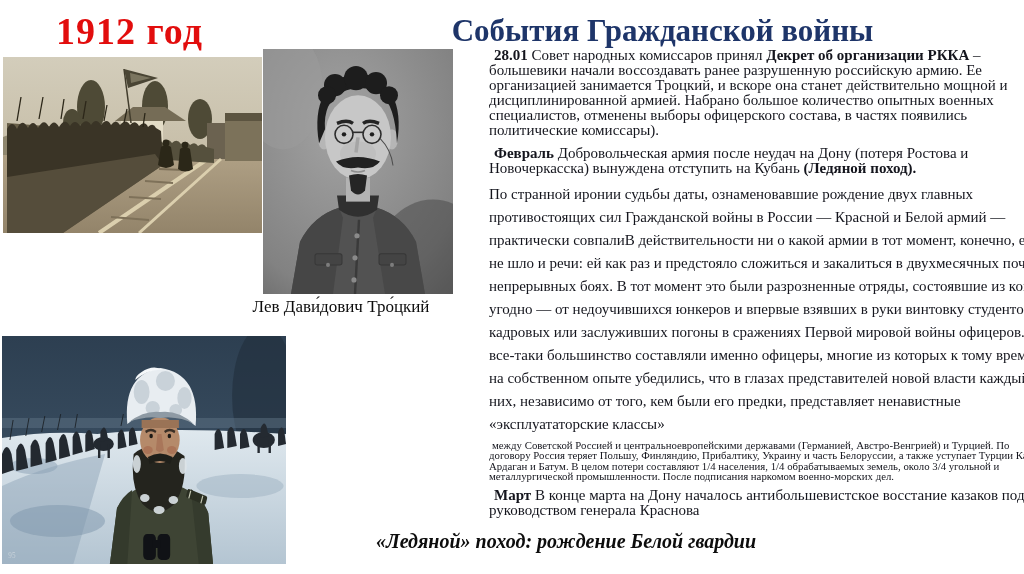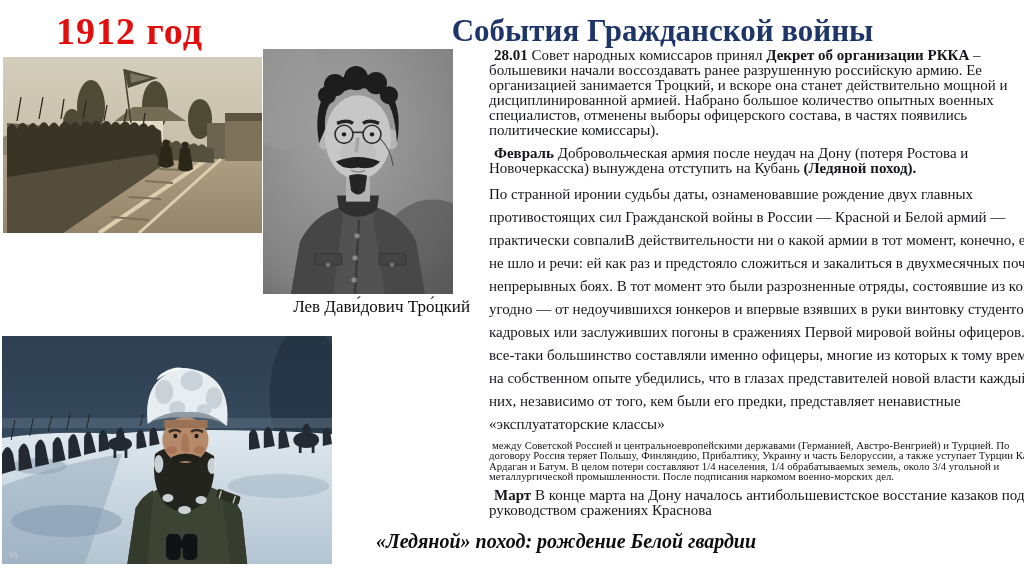--- a/index.html
+++ b/index.html
@@ -18,24 +18,24 @@
   }
   .slide-title {
     position:absolute; left:390px; top:13px; width:545px;
     text-align:center;
     font-size:31px; font-weight:bold; color:#1e3569;
   }
   .photo { position:absolute; overflow:hidden; }
   .photo svg { display:block; width:100%; height:100%; }
   .photo-soldiers { left:3px; top:57px; width:259px; height:176px; }
   .photo-trotsky  { left:263px; top:49px; width:190px; height:245px; }
-  .photo-painting { left:2px;  top:336px; width:330px; height:228px; }
+  .photo-painting { left:2px;  top:336px; width:284px; height:228px; }
   .trotsky-caption {
-    position:absolute; left:238px; top:297px; width:232px;
-    text-align:right; font-size:17px; color:#0c0c0c;
+    position:absolute; left:225px; top:297px; width:232px;
+    text-align:center; font-size:17px; color:#0c0c0c;
   }
   .ice-caption {
     position:absolute; left:376px; top:530px;
     font-size:20px; font-style:italic; color:#0c0c0c;font-weight:bold;
   }
   .content {
     position:absolute; left:458px; top:48px; width:564px;
     color:#14151d;
     margin-left:31px;
   }
@@ -274,14 +274,14 @@
 
 <div class="content">
   <p class="para"><b>28.01</b><span> Совет народных комиссаров принял </span><b>Декрет об организации РККА</b><span> – большевики начали воссоздавать ранее разрушенную российскую армию. Ее организацией занимается Троцкий, и вскоре она станет действительно мощной и дисциплинированной армией. Набрано большое количество опытных военных специалистов, отменены выборы офицерского состава, в частях появились политические комиссары).</span></p>
 
   <p class="para"><b>Февраль</b><span>  Добровольческая армия после неудач на Дону (потеря Ростова и Новочеркасска) вынуждена отступить на Кубань </span><b>(Ледяной поход).</b></p>
 
   <p class="para para-irony no-indent"><span>По странной иронии судьбы даты, ознаменовавшие рождение двух главных противостоящих сил Гражданской войны в России — Красной и Белой армий — практически совпалиВ действительности ни о какой армии в тот момент, конечно, еще не шло и речи: ей как раз и предстояло сложиться и закалиться в двухмесячных почти непрерывных боях. В тот момент это были разрозненные отряды, состоявшие из кого угодно — от недоучившихся юнкеров и впервые взявших в руки винтовку студентов до кадровых или заслуживших погоны в сражениях Первой мировой войны офицеров. Но все-таки большинство составляли именно офицеры, многие из которых к тому времени на собственном опыте убедились, что в глазах представителей новой власти каждый из них, независимо от того, кем были его предки, представляет ненавистные «эксплуататорские классы»</span></p>
 
   <p class="brest-small"><span>между Советской Россией и центральноевропейскими державами (Германией, Австро-Венгрией) и Турцией. По договору Россия теряет Польшу, Финляндию, Прибалтику, Украину и часть Белоруссии, а также уступает Турции Карс, Ардаган и Батум. В целом потери составляют 1/4 населения, 1/4 обрабатываемых земель, около 3/4 угольной и металлургической промышленности. После подписания наркомом военно-морских дел.</span></p>
 
-  <p class="para para-march"><b>Март</b><span>  В конце марта на Дону началось антибольшевистское восстание казаков под руководством сражениях Краснова</span></p>
+  <p class="para para-march"><b>Март</b><span>  В конце марта на Дону началось антибольшевистское восстание казаков под руководством генерала Краснова</span></p>
 </div>
 
 </body></html>

